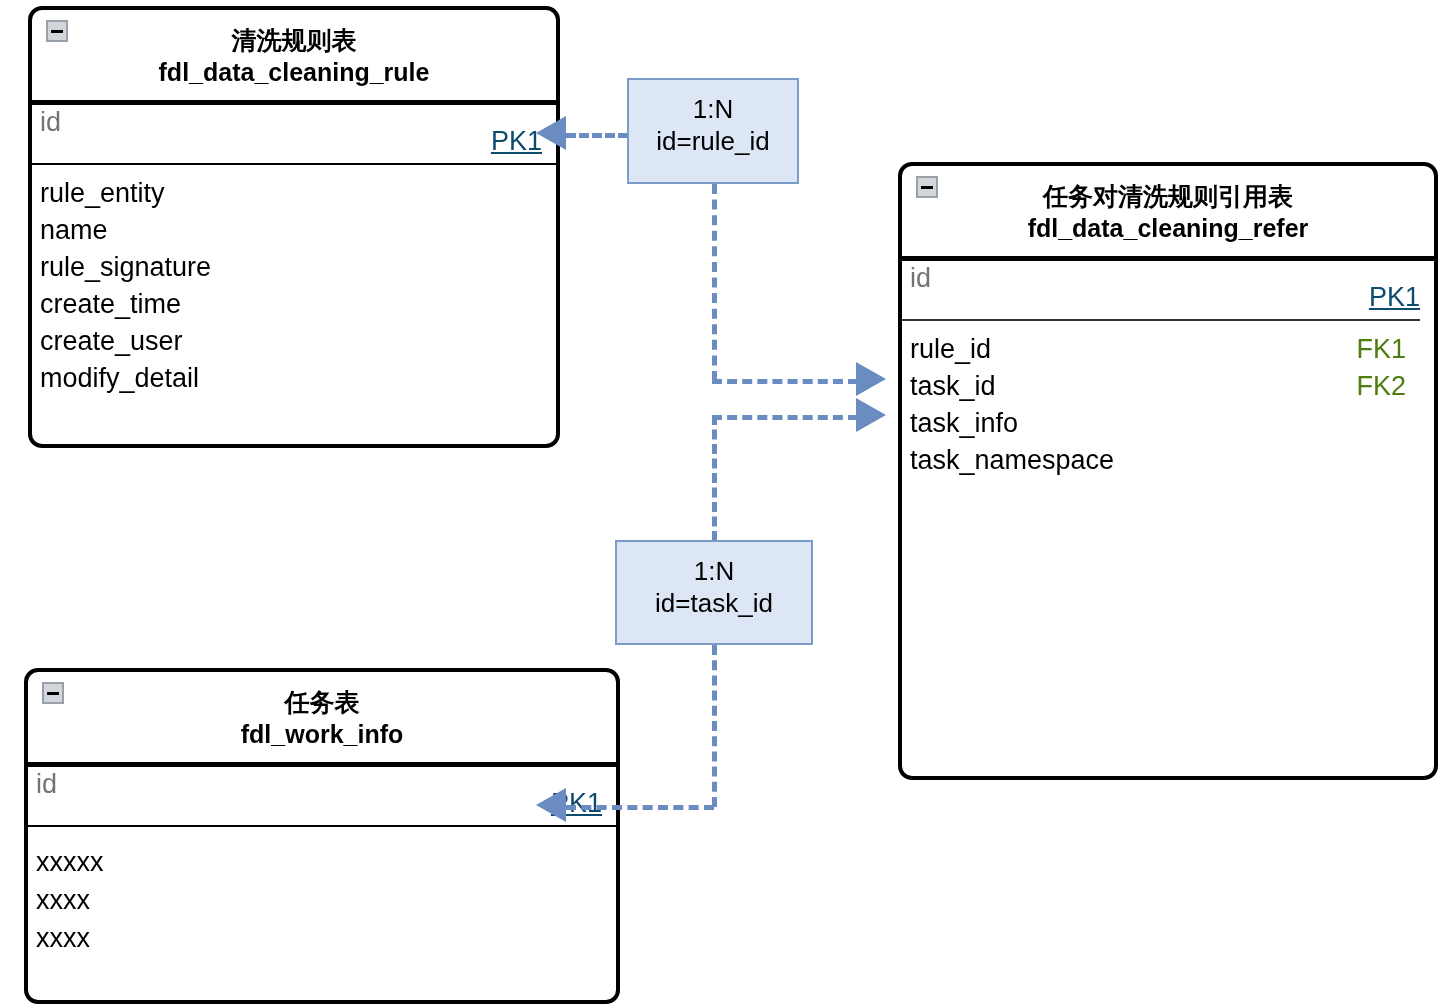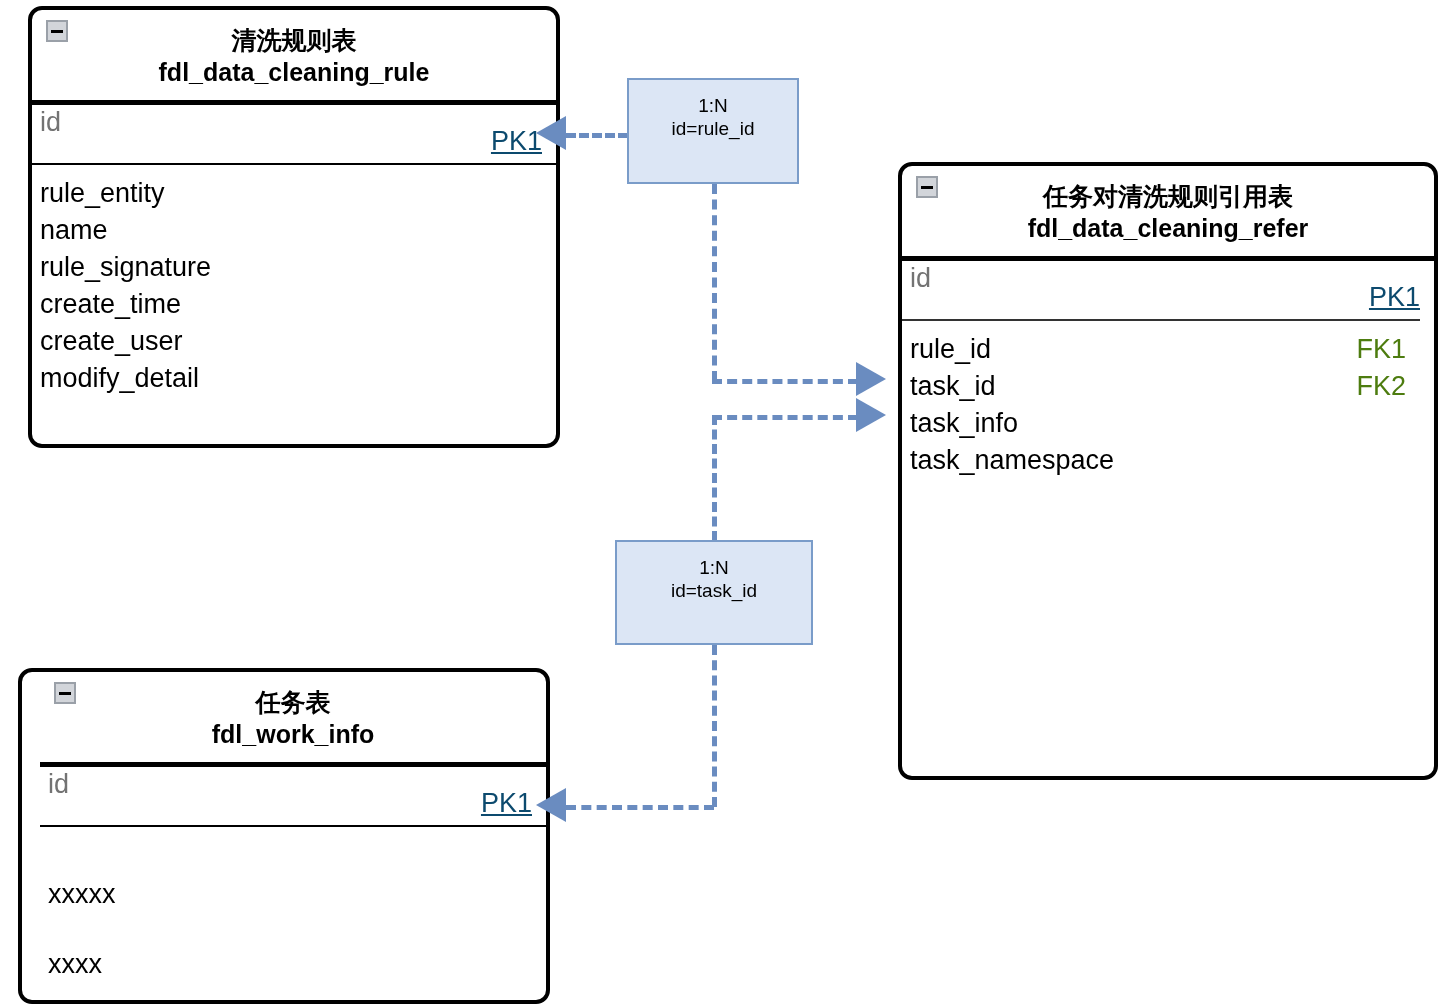--- a/index.html
+++ b/index.html
@@ -100,36 +100,36 @@
     box-sizing: border-box;
     padding: 10px 8px 8px 8px;
   }
   .field-row {
     position: relative;
     font-size: 27px;
     color: #000000;
     line-height: 37px;
     white-space: nowrap;
   }
-  .field-row.spaced { line-height: 38px; margin-bottom: 0; margin-top: 32px; }
+  .field-row.spaced { line-height: 38px; margin-bottom: 0; }
   .field-row .ktag {
     position: absolute;
     right: 20px;
     font-size: 27px;
     color: #4d7c0f;
   }
 
   
   .rel-label {
     position: absolute;
     box-sizing: border-box;
     background: #dce6f5;
     border: 2px solid #7a9cc9;
     text-align: center;
-    font-size: 19px;
+    font-size: 26px;
     color: #000000;
     line-height: 1.22;
     padding-top: 14px;
     z-index: 5;
   }
   .rel-label span { display: block; }
 
   
   .conn-h, .conn-v {
     position: absolute;
@@ -226,21 +226,21 @@
       </div>
       <div class="field-row">
         <span>task_info</span>
       </div>
       <div class="field-row">
         <span>task_namespace</span>
       </div>
     </div>
   </div>
 
-  <div class="entity" style="left:18px; top:668px; width:532px; height:336px; border-bottom-left-radius:14px; border-bottom-right-radius:14px;padding-left:18px;">
+  <div class="entity" style="left:24px; top:668px; width:596px; height:336px; border-bottom-left-radius:14px; border-bottom-right-radius:14px;">
     <div class="entity-header">
       <div class="collapse-icon">
         <span class="bar"></span>
       </div>
       <span class="title-cn">任务表</span>
       <span class="title-en">fdl_work_info</span>
     </div>
     <div class="sep-thick"></div>
     <div class="key-row">
       <span class="fname">id</span>

